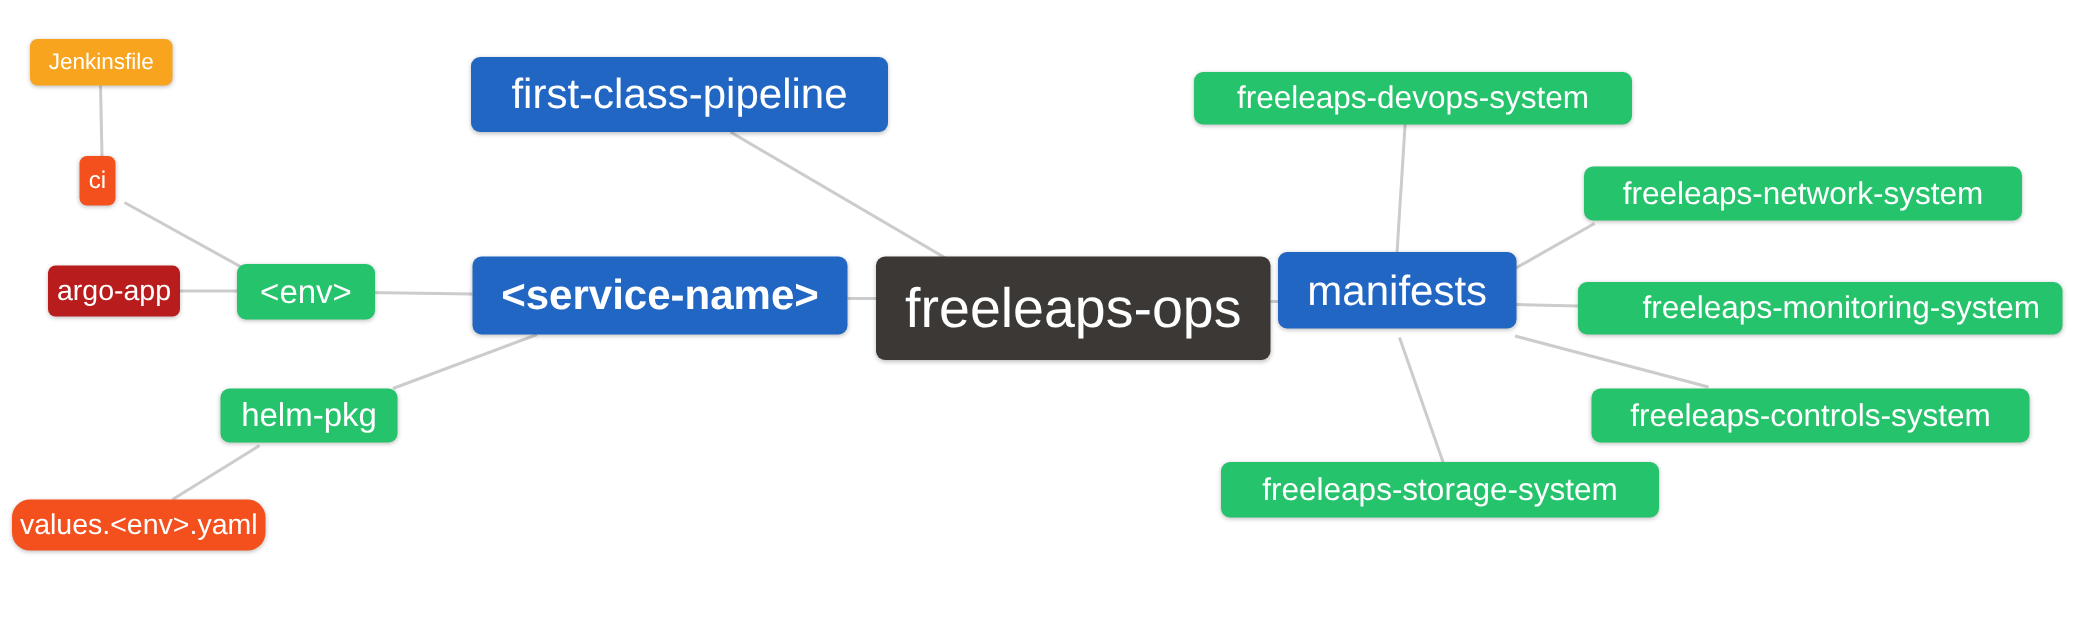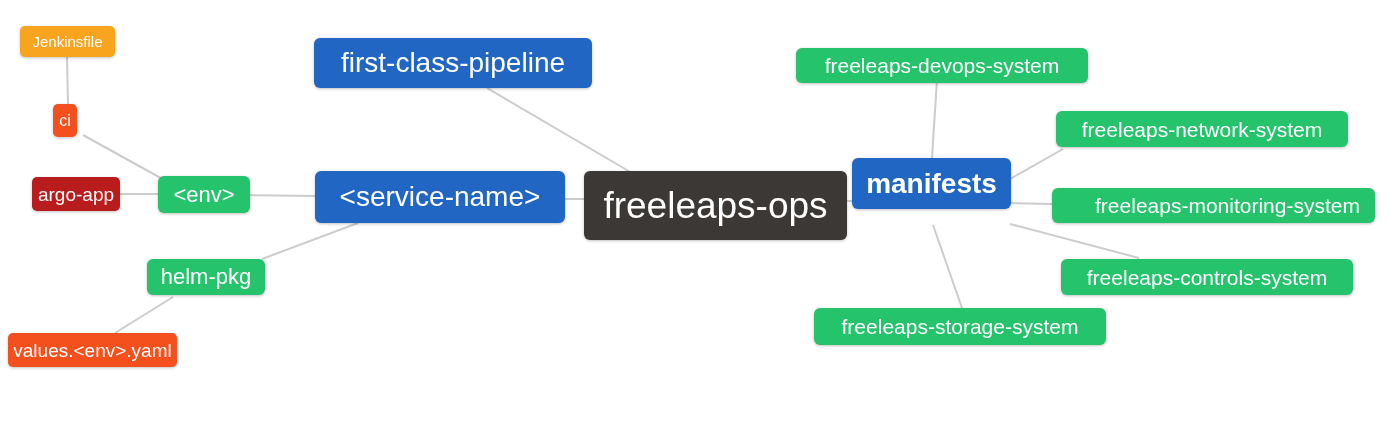--- a/index.html
+++ b/index.html
@@ -37,24 +37,24 @@
     cursor: default;
     box-sizing: border-box;
   }
   
   #n-jenkinsfile        { left: 20px;   top: 26px;  width: 95px;  height: 31px; font-size: 15px; border-radius: 5px; }
   #n-ci                 { left: 53px;   top: 104px; width: 24px;  height: 33px; font-size: 16px; border-radius: 5px; }
   #n-argo-app           { left: 32px;   top: 177px; width: 88px;  height: 34px; font-size: 19px; border-radius: 5px; }
   #n-env                { left: 158px;  top: 176px; width: 92px;  height: 37px; font-size: 22px; }
   #n-helm-pkg           { left: 147px;  top: 259px; width: 118px; height: 36px; font-size: 22px; }
   #n-values-env-yaml    { left: 8px;    top: 333px; width: 169px; height: 34px; font-size: 19px; border-radius: 5px; }
-  #n-service-name       { left: 315px;  top: 171px; width: 250px; height: 52px; font-size: 28px; }
+  #n-service-name       { left: 315px;  top: 171px; width: 250px; height: 52px; font-size: 28px; font-weight: bold; }
   #n-first-class-pipeline { left: 314px; top: 38px; width: 278px; height: 50px; font-size: 28px; }
   #n-freeleaps-ops      { left: 584px;  top: 171px; width: 263px; height: 69px; font-size: 37px; }
-  #n-manifests          { left: 852px;  top: 158px; width: 159px; height: 51px; font-size: 28px; font-weight: bold; }
+  #n-manifests          { left: 852px;  top: 168px; width: 159px; height: 51px; font-size: 28px; }
   #n-devops-system      { left: 796px;  top: 28px;  width: 292px; height: 35px; font-size: 21px; margin-top: 20px; }
   #n-network-system     { left: 1056px; top: 111px; width: 292px; height: 36px; font-size: 21px; }
   #n-monitoring-system  { left: 1052px; top: 188px; width: 323px; height: 35px; font-size: 21px; padding-left: 28px; }
   #n-controls-system    { left: 1061px; top: 259px; width: 292px; height: 36px; font-size: 21px; }
   #n-storage-system     { left: 814px;  top: 308px; width: 292px; height: 37px; font-size: 21px; }
 </style>
 </head>
 <body style="background-color: rgb(255, 255, 255);">
 
 <div class="canvas">
@@ -74,21 +74,21 @@
     <line stroke-width="2" x1="1010" y1="203" x2="1052" y2="204" stroke="#CCCCCC"></line>
     <line stroke-width="2" x1="1010" y1="224" x2="1139" y2="258" stroke="#CCCCCC"></line>
     <line stroke-width="2" x1="933" y1="225" x2="962" y2="308" stroke="#CCCCCC"></line>
   </svg>
 
   <div class="node" id="n-jenkinsfile" style="background-color: rgb(248, 164, 31); color: rgb(255, 255, 255);">Jenkinsfile</div>
   <div class="node" id="n-ci" style="background-color: rgb(244, 80, 30); color: rgb(255, 255, 255);">ci</div>
   <div class="node" id="n-argo-app" style="background-color: #b91c1c; color: rgb(255, 255, 255);">argo-app</div>
   <div class="node" id="n-env" style="background-color: rgb(38, 195, 109); color: rgb(255, 255, 255);">&lt;env&gt;</div>
   <div class="node" id="n-helm-pkg" style="background-color: rgb(38, 195, 109); color: rgb(255, 255, 255);">helm-pkg</div>
-  <div class="node" id="n-values-env-yaml" style="background-color: rgb(244, 80, 30); color: rgb(255, 255, 255);">values.&lt;env&gt;.yaml</div>
+  <div class="node" id="n-values-env-yaml" style="background-color: rgb(244, 80, 30); color: rgb(255, 255, 255); border-radius: 12px;">values.&lt;env&gt;.yaml</div>
   <div class="node" id="n-service-name" style="background-color: rgb(33, 102, 194); color: rgb(255, 255, 255);">&lt;service-name&gt;</div>
   <div class="node" id="n-first-class-pipeline" style="background-color: rgb(33, 102, 194); color: rgb(255, 255, 255);">first-class-pipeline</div>
   <div class="node" id="n-freeleaps-ops" style="background-color: rgb(59, 56, 53); color: rgb(255, 255, 255);">freeleaps-ops</div>
   <div class="node" id="n-manifests" style="background-color: rgb(33, 102, 194); color: rgb(255, 255, 255);">manifests</div>
   <div class="node" id="n-devops-system" style="background-color: rgb(38, 195, 109); color: rgb(255, 255, 255);">freeleaps-devops-system</div>
   <div class="node" id="n-network-system" style="background-color: rgb(38, 195, 109); color: rgb(255, 255, 255);">freeleaps-network-system</div>
   <div class="node" id="n-monitoring-system" style="background-color: rgb(38, 195, 109); color: rgb(255, 255, 255);">freeleaps-monitoring-system</div>
   <div class="node" id="n-controls-system" style="background-color: rgb(38, 195, 109); color: rgb(255, 255, 255);">freeleaps-controls-system</div>
   <div class="node" id="n-storage-system" style="background-color: rgb(38, 195, 109); color: rgb(255, 255, 255);">freeleaps-storage-system</div>
 

